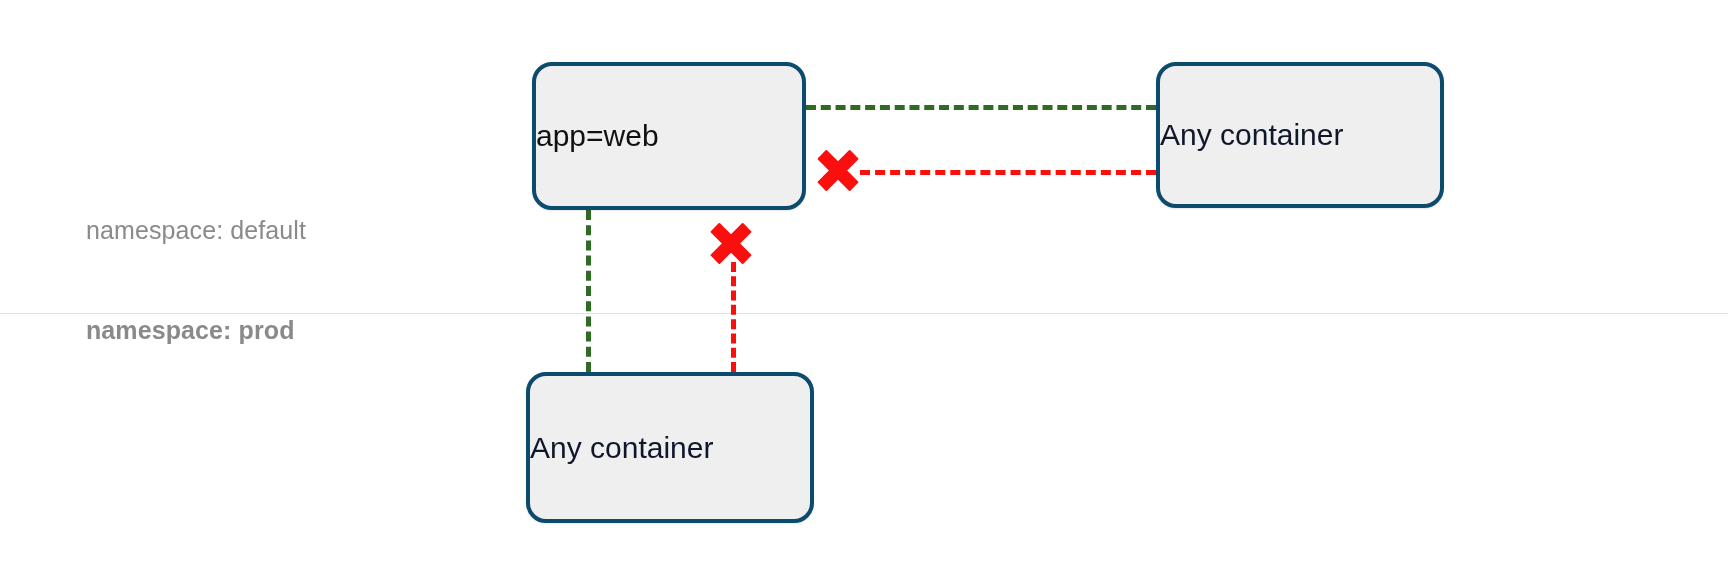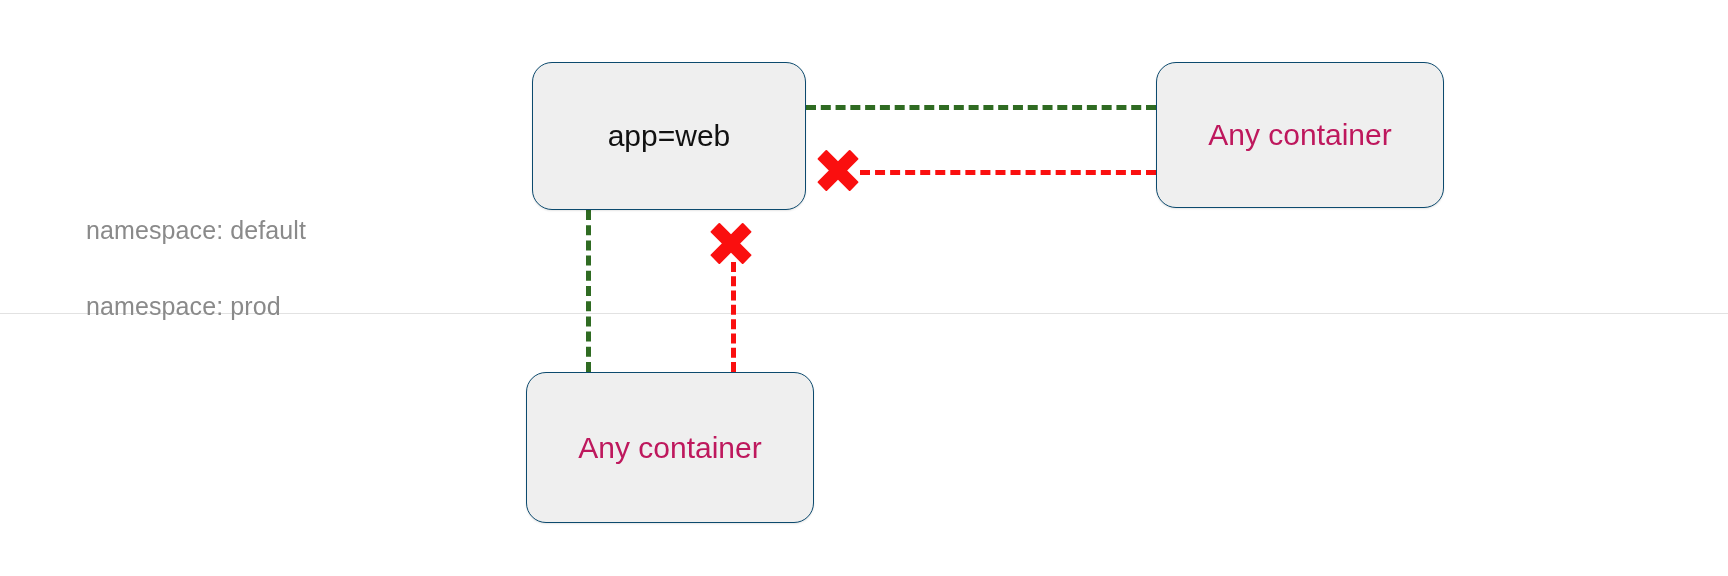--- a/index.html
+++ b/index.html
@@ -36,34 +36,34 @@
     white-space: nowrap;
     letter-spacing: 0.1px;
   }
 
   
   .node {
     position: absolute;
     box-sizing: border-box;
     border-radius: 20px;
     background: #efefef;
-    border: 1px solid #0c4a6e;
+    border: 4px solid #0c4a6e;
     display: flex;
     align-items: center;
-    justify-content: center;
+    justify-content: flex-start;
     box-shadow: 0 1px 2px rgba(0,0,0,0.10);
   }
   .node-label {
     font-size: 30px;
     font-family: "Liberation Sans", sans-serif;
     white-space: nowrap;
     text-align: center;
   }
   .node-label.dark  { color: #111111; }
-  .node-label.muted { color: #be185d; }
+  .node-label.muted { color: #0f172a; }
 
   
   .edge {
     position: absolute;
   }
   .edge.h {
     height: 0;
     border-top-width: 5px;
     border-top-style: dashed;
   }
@@ -97,21 +97,21 @@
 </style>
 </head>
 <body>
 
 <div id="canvas">
 
   <div class="ns-divider" style="top:313px;"></div>
 
   <div class="ns-label" style="left:86px; top:216px;">namespace: default</div>
 
-  <div class="ns-label" style="left:86px; top:292px;">namespace: prod</div>
+  <div class="ns-label" style="left:86px; top:316px;font-weight:bold;">namespace: prod</div>
 
   <div class="edge h allow" style="left:806px; top:105px; width:350px;"></div>
 
   <div class="edge h deny" style="left:860px; top:170px; width:296px;"></div>
 
   <div class="edge v allow" style="left:586px; top:210px; height:162px;"></div>
 
   <div class="edge v deny" style="left:731px; top:262px; height:110px;"></div>
 
   <div class="node" style="left:532px; top:62px; width:274px; height:148px;">

